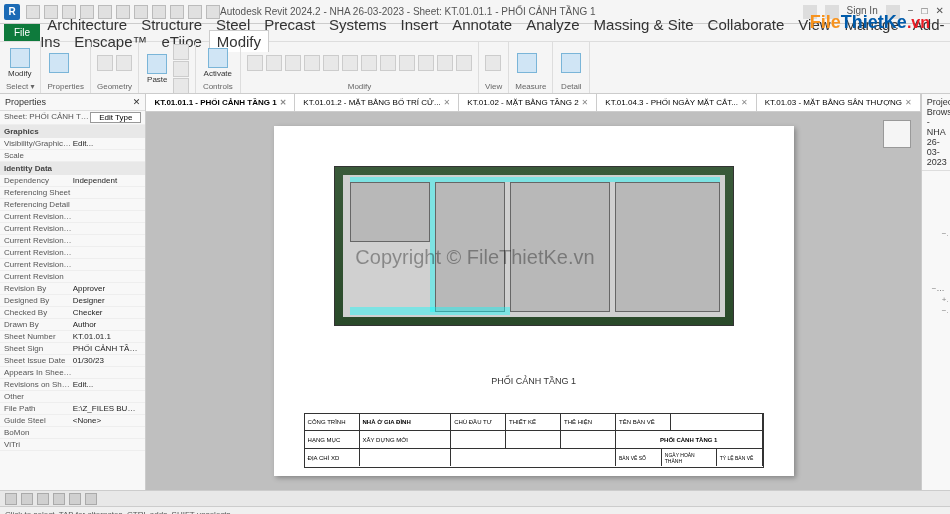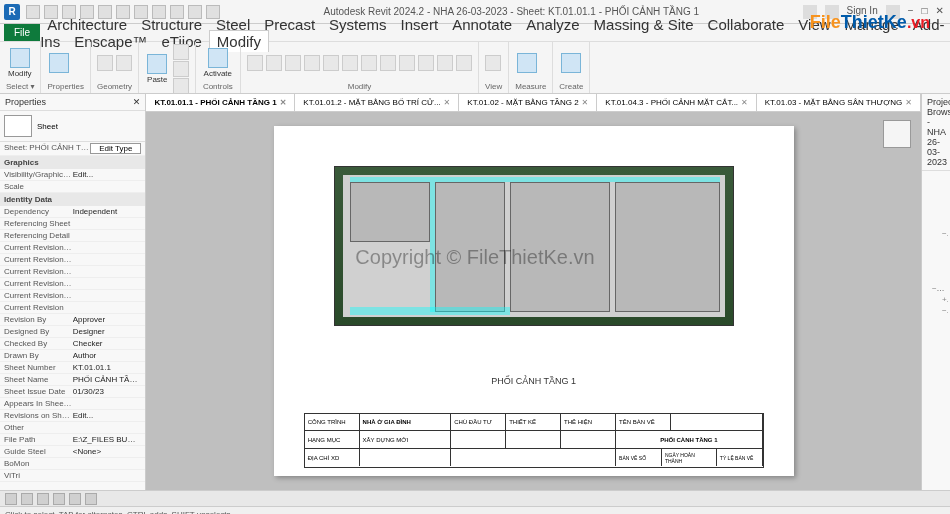--- a/index.html
+++ b/index.html
@@ -4,21 +4,21 @@
 <style>
 * { margin: 0; padding: 0; box-sizing: border-box; font-family: "Segoe UI", Arial, sans-serif; }
 body { width: 950px; height: 514px; background: #f0f0f0; font-size: 9px; overflow: hidden; position: relative; }
 
 
 .titlebar { height: 24px; background: #f5f5f5; display: flex; align-items: center; border-bottom: 1px solid #ccc; }
 .titlebar .left { display: flex; align-items: center; gap: 6px; padding-left: 4px; }
 .r-logo { width: 16px; height: 16px; background: #1b6ab5; color: #fff; font-weight: bold; display: flex; align-items: center; justify-content: center; border-radius: 2px; font-size: 10px; }
 .qat { display: flex; gap: 4px; }
 .qat-icon { width: 14px; height: 14px; background: #e0e0e0; border: 1px solid #bbb; }
-.titlebar .center { flex: 1; text-align: center; color: #555; font-size: 10px; }
+.titlebar .center { flex: 1; text-align: left; color: #555; font-size: 10px; }
 .titlebar .right { display: flex; align-items: flex-start; gap: 8px; padding-right: 6px; font-size: 10px; color: #555; }
 .titlebar .right .icon { width: 14px; height: 14px; background: #ddd; }
 
 
 .ribbon-tabs { height: 18px; background: #f5f5f5; display: flex; align-items: center; padding-left: 4px; border-bottom: 1px solid #ddd; }
 .file-tab { background: #0e7a3c; color: #fff; padding: 2px 10px; font-size: 10px; height: 100%; display: flex; align-items: center; }
 .ribbon-tab { padding: 2px 7px; font-size: 15px; color: #333; cursor: pointer; }
 .ribbon-tab.active { background: #fff; border: 1px solid #ccc; border-bottom: none; }
 
 
@@ -213,35 +213,31 @@
         </div>
       </div>
     <div class="ribbon-group-label">Measure</div>
   </div>
   <div class="ribbon-group">
     <div class="icons">
         <div class="big-btn">
           <div class="ico"></div>
         </div>
       </div>
-    <div class="ribbon-group-label">Create</div>
+    <div class="ribbon-group-label">Detail</div>
   </div>
 </div>
 
 <div class="main">
 
   <div class="props">
     <div class="props-header">
         <span>Properties</span>
         <span>✕</span>
       </div>
-    <div class="props-sheet">
-      <div class="thumb"></div>
-      <span>Sheet</span>
-    </div>
     <div class="props-row">
       <span class="k">Sheet: PHỐI CẢNH TẦNG 1</span>
       <button class="edit-btn">Edit Type</button>
     </div>
     <div class="props-section">Graphics</div>
     <div id="props-rows-1">
         <div class="props-row">
           <span class="k">Visibility/Graphics Overrid...</span>
           <span class="v">Edit...</span>
         </div>
@@ -302,21 +298,21 @@
         </div>
         <div class="props-row">
           <span class="k">Drawn By</span>
           <span class="v">Author</span>
         </div>
         <div class="props-row">
           <span class="k">Sheet Number</span>
           <span class="v">KT.01.01.1</span>
         </div>
         <div class="props-row">
-          <span class="k">Sheet Name</span>
+          <span class="k">Sheet Sign</span>
           <span class="v">PHỐI CẢNH TẦNG 1</span>
         </div>
         <div class="props-row">
           <span class="k">Sheet Issue Date</span>
           <span class="v">01/30/23</span>
         </div>
         <div class="props-row">
           <span class="k">Appears In Sheet List</span>
           <span class="v"></span>
         </div>
@@ -355,21 +351,21 @@
         </div>
         <div class="view-tab">
           <span>KT.01.01.2 - MẶT BẰNG BỐ TRÍ CỬ...</span>
           <span class="x">✕</span>
         </div>
         <div class="view-tab">
           <span>KT.01.02 - MẶT BẰNG TẦNG 2</span>
           <span class="x">✕</span>
         </div>
         <div class="view-tab">
-          <span>KT.01.04.3 - PHỐI CẢNH MẶT CẮT...</span>
+          <span>KT.01.04.3 - PHỐI NGÀY MẶT CẮT...</span>
           <span class="x">✕</span>
         </div>
         <div class="view-tab">
           <span>KT.01.03 - MẶT BẰNG SÂN THƯỢNG</span>
           <span class="x">✕</span>
         </div>
       </div>
     <div class="canvas">
       <div class="navcube">
         <div class="cube"></div>

